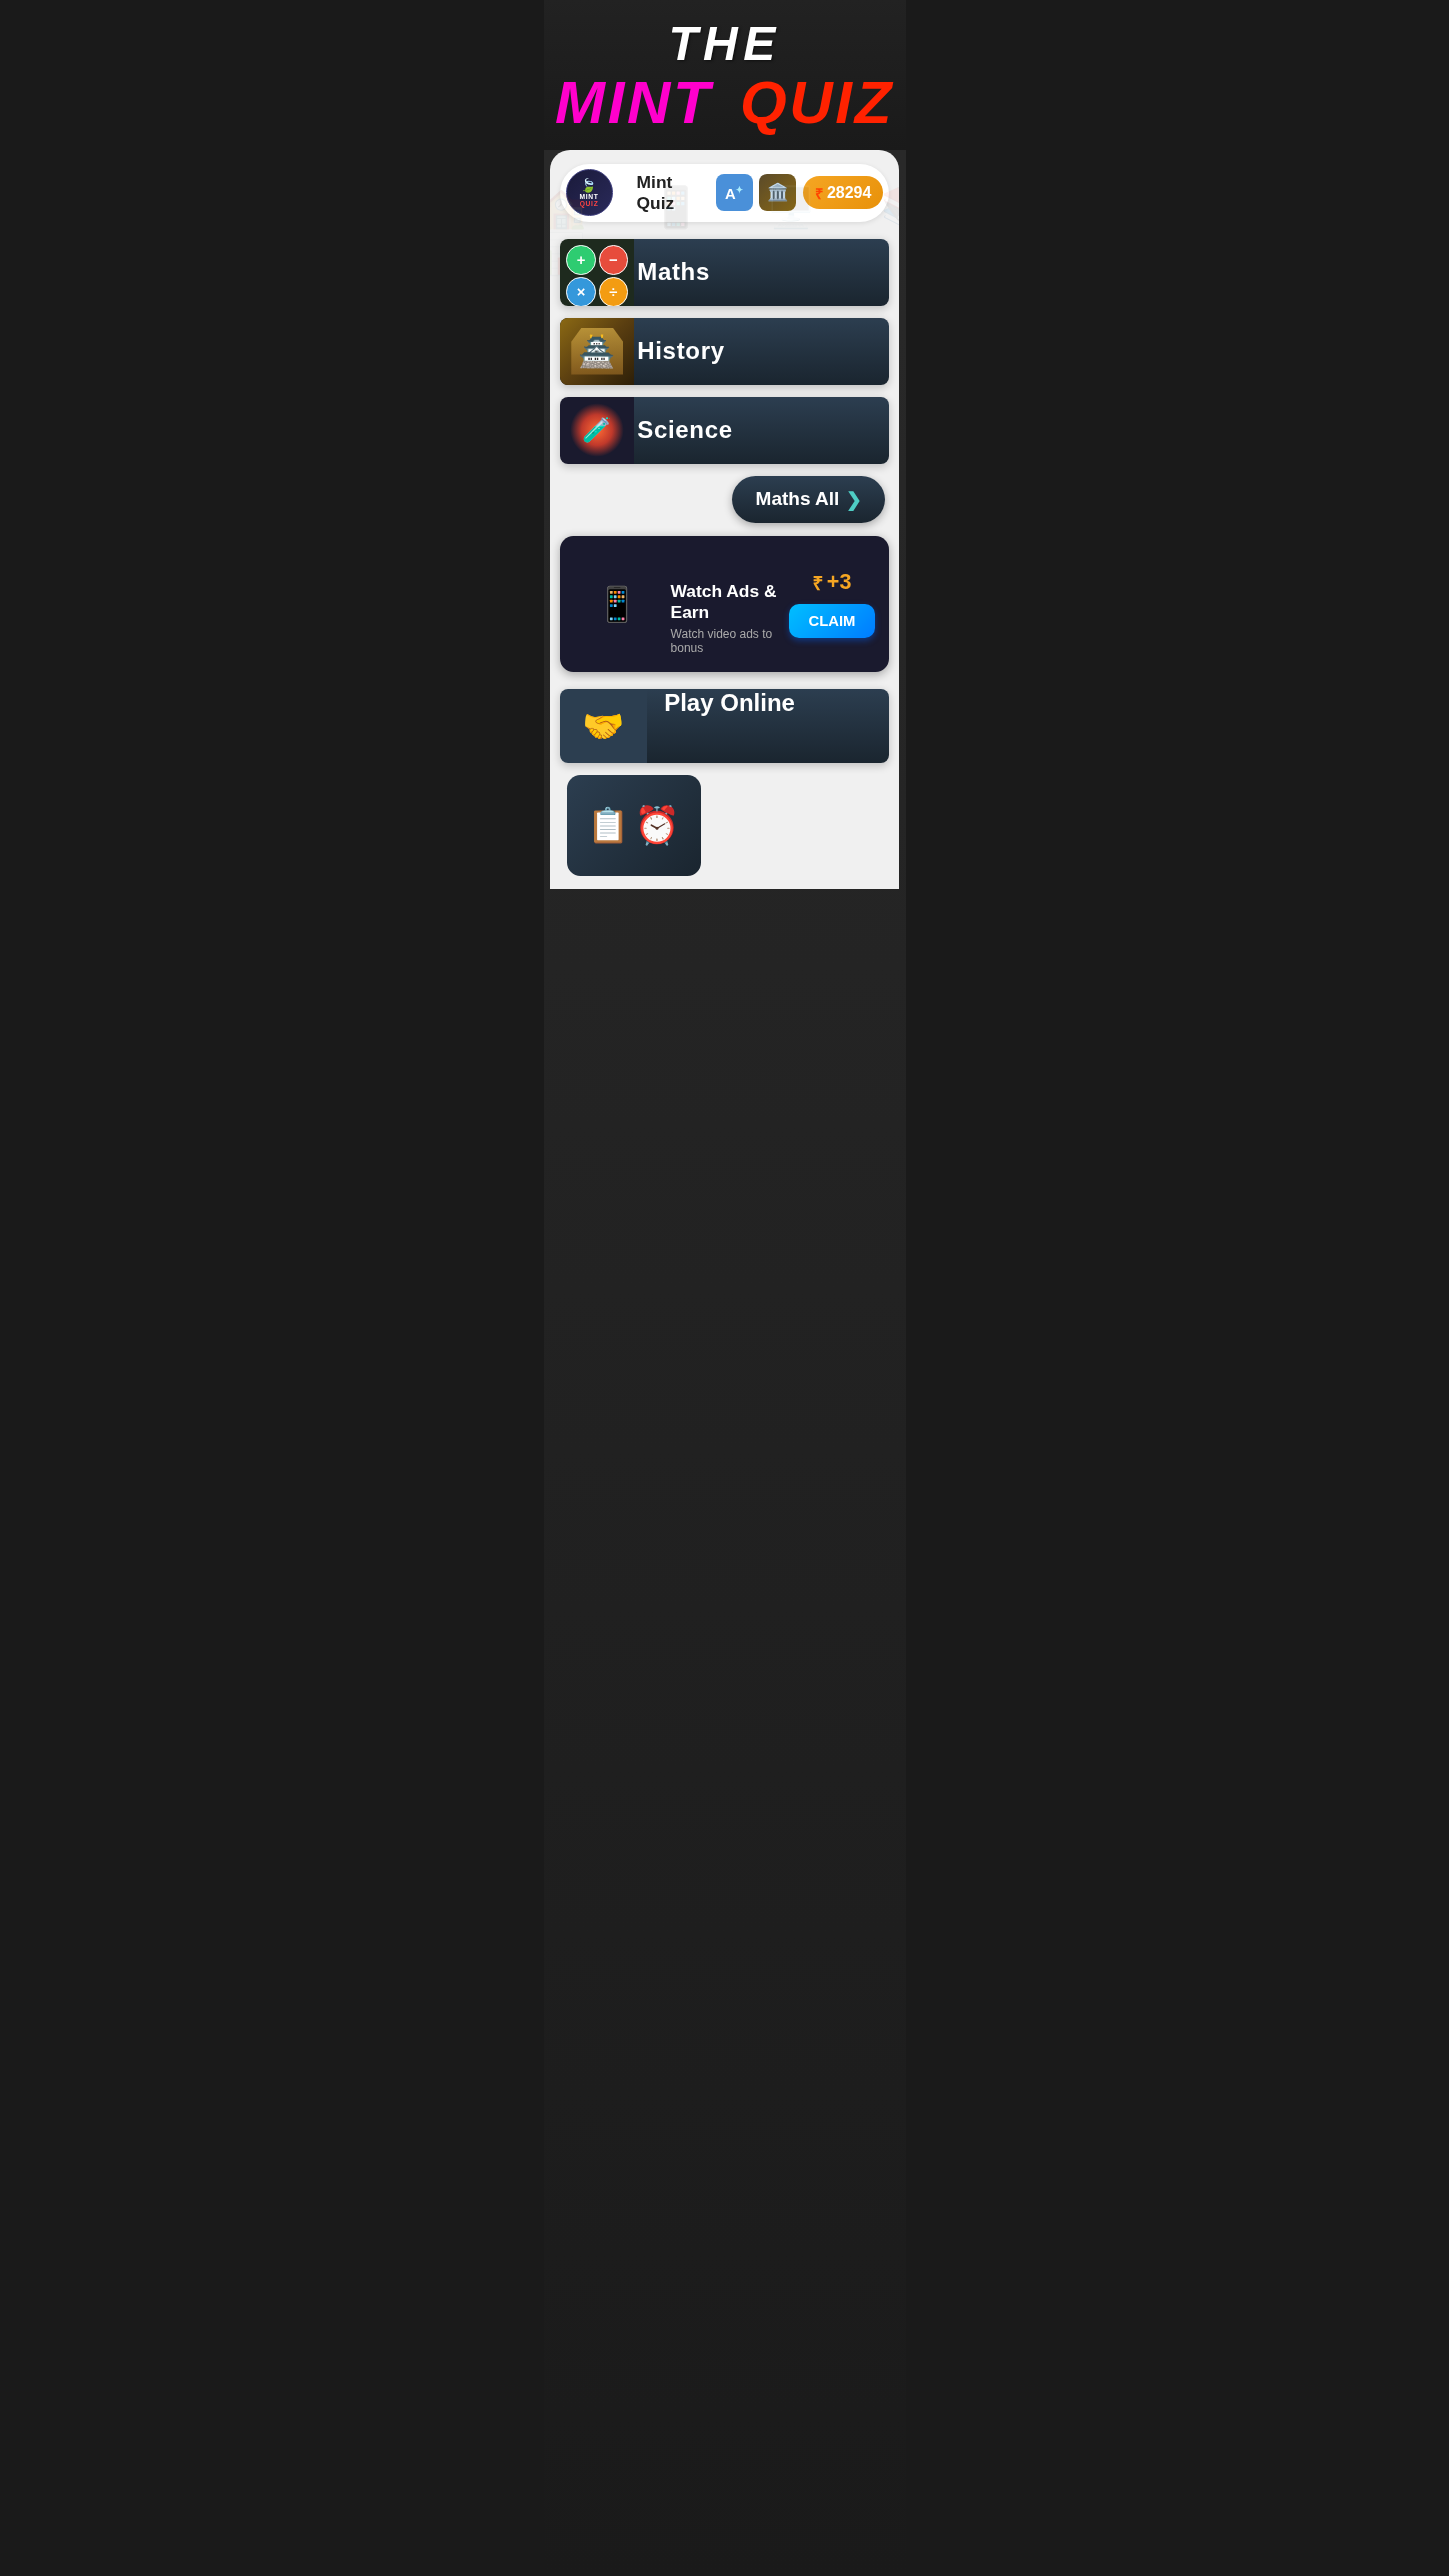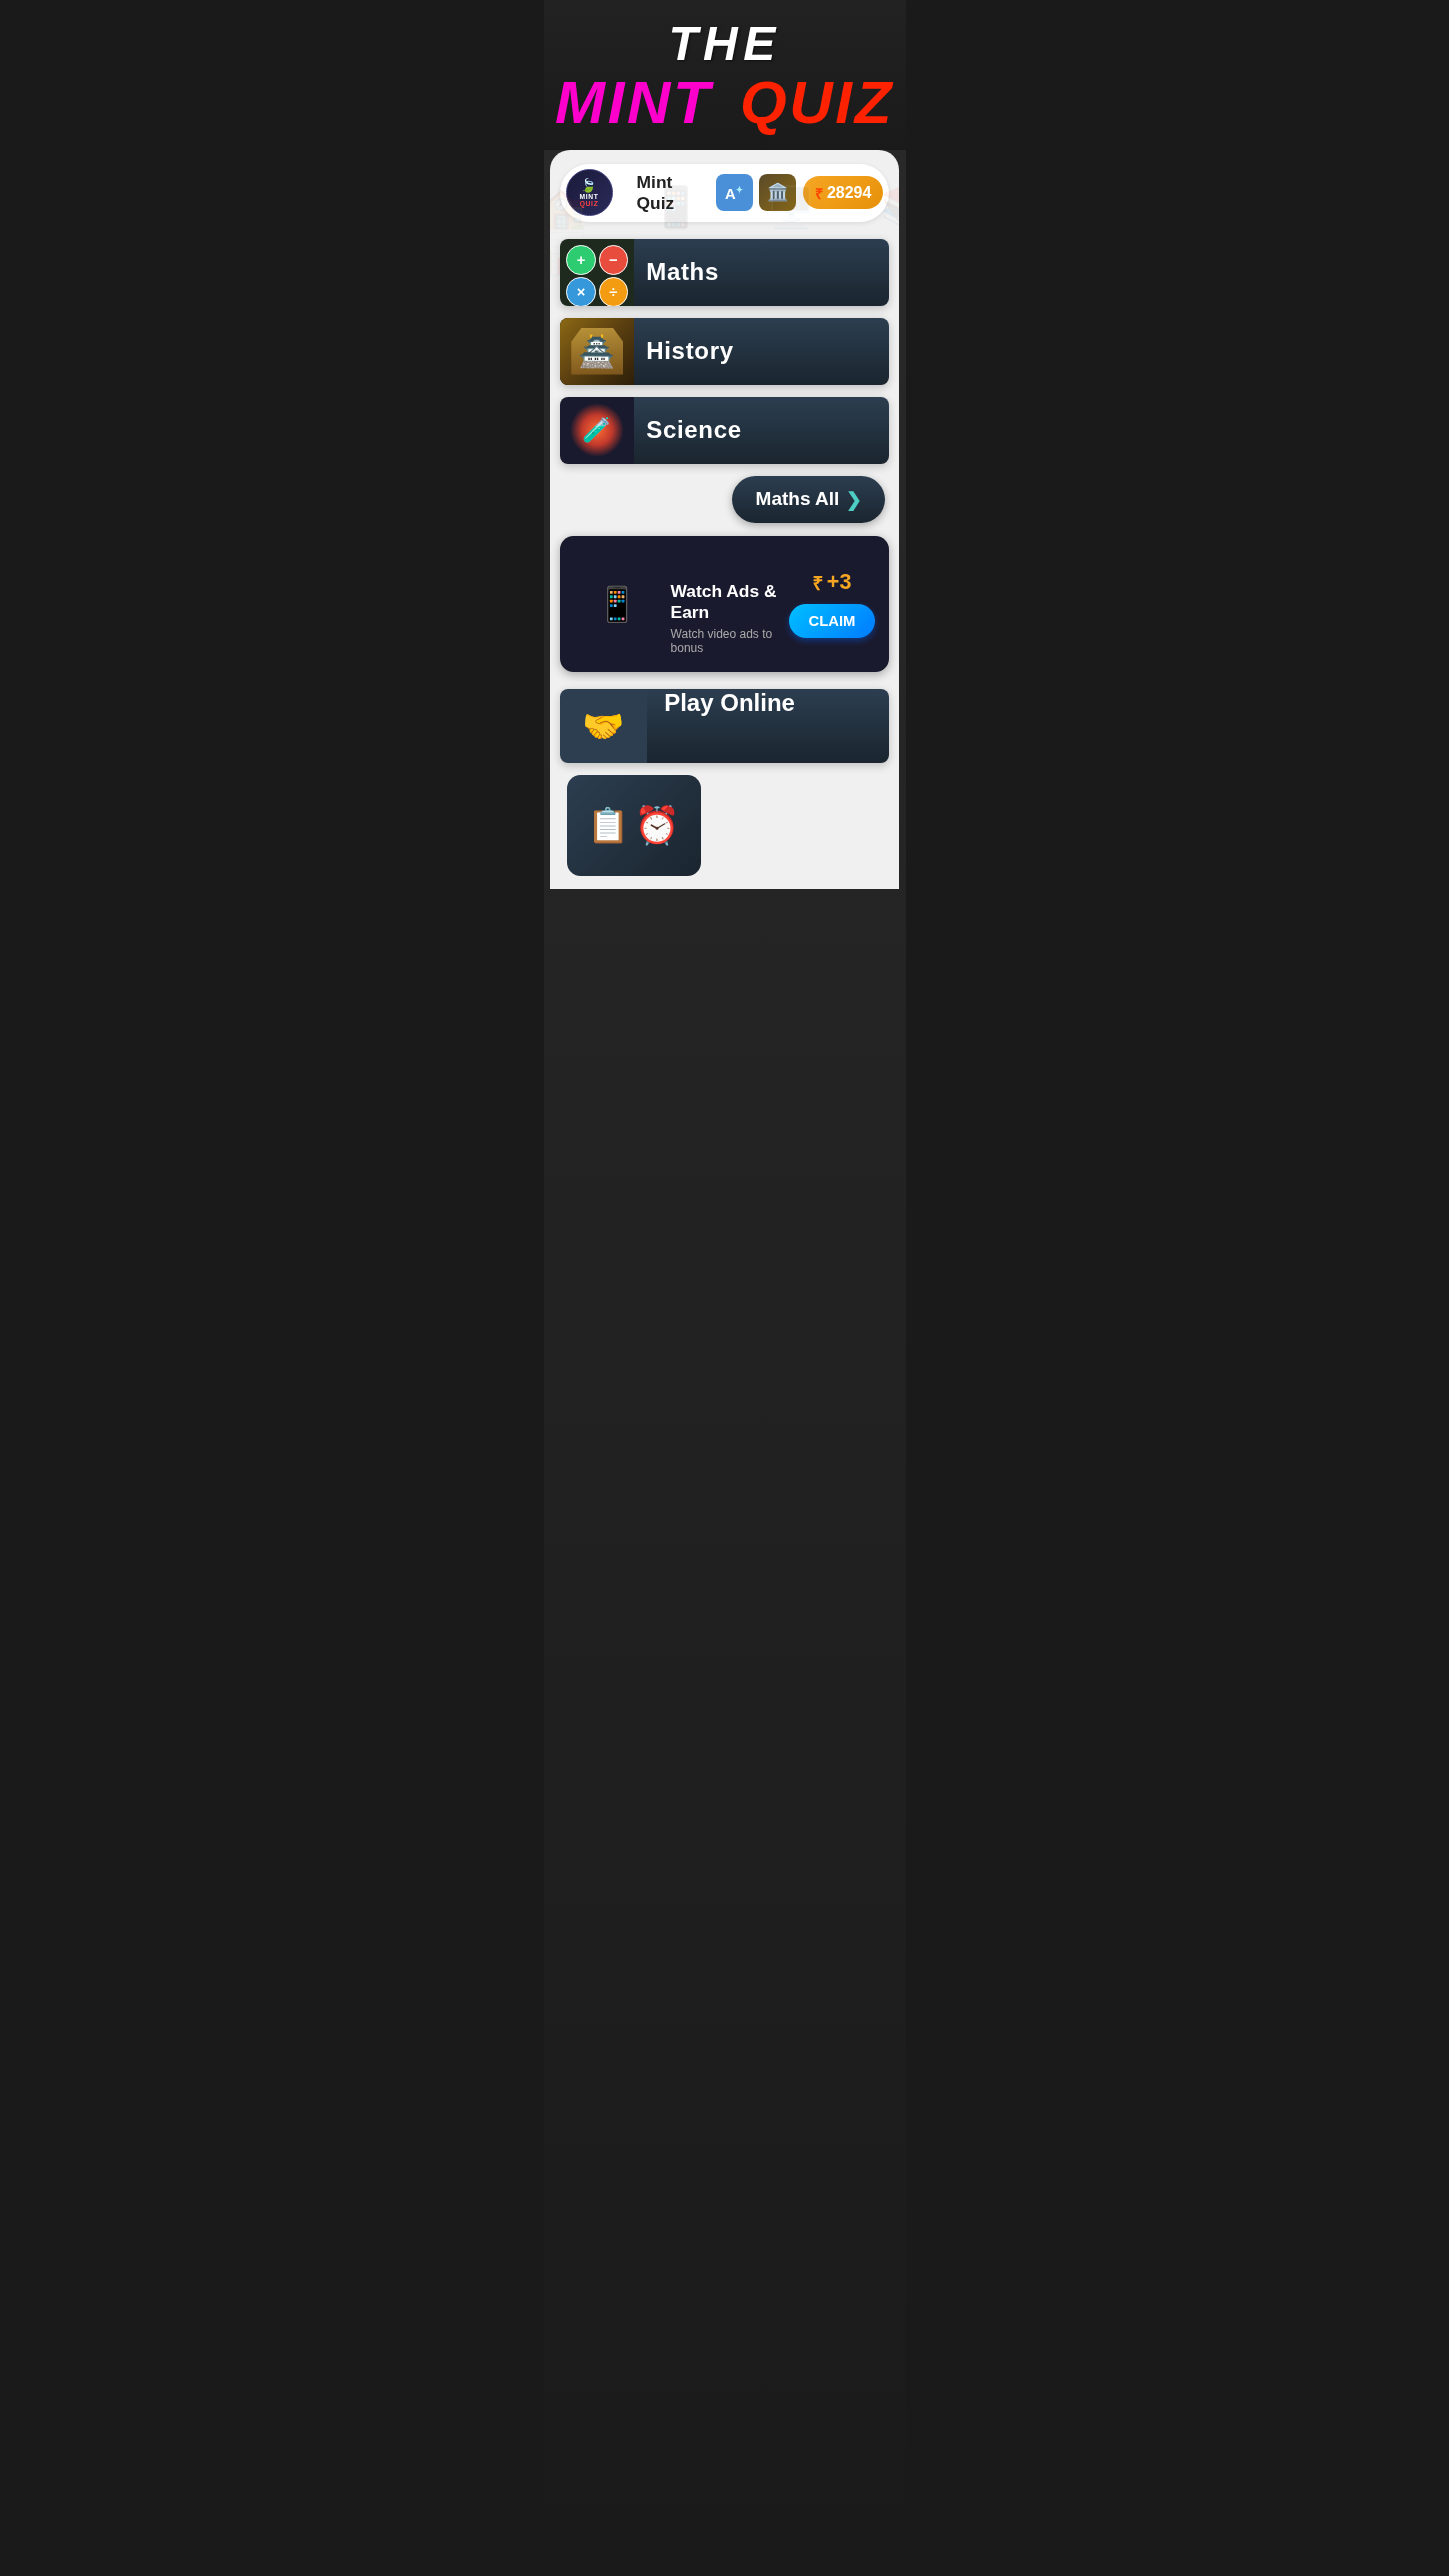--- a/index.html
+++ b/index.html
@@ -296,21 +296,21 @@
       background: radial-gradient(circle, #ff6b35 0%, #c0392b 40%, #1a1a2e 70%);
       position: relative;
       overflow: hidden;
     }
 
     .category-label {
       background: linear-gradient(180deg, #2c3e50, #1a252f);
       flex: 1;
       display: flex;
       align-items: center;
-      padding: 0 12px;
+      padding: 0 3px;
     }
 
     .category-label-text {
       font-size: 24px;
       font-weight: bold;
       color: white;
       letter-spacing: 0.7px;
     }
 
     
@@ -403,21 +403,21 @@
     .reward-amount {
       font-size: 21.5px;
       font-weight: bold;
       color: #f5a623;
     }
 
     .claim-btn {
       background: linear-gradient(135deg, #00bfff, #007bff);
       color: white;
       border: none;
-      border-radius: 17px;
+      border-radius: 10px;
       padding: 9.4px 20px;
       font-size: 14.8px;
       font-weight: bold;
       cursor: pointer;
       box-shadow: 0 2.7px 6.7px rgba(0, 100, 255, 0.4);
       white-space: nowrap;
     }
 
     
     .play-online-item {

